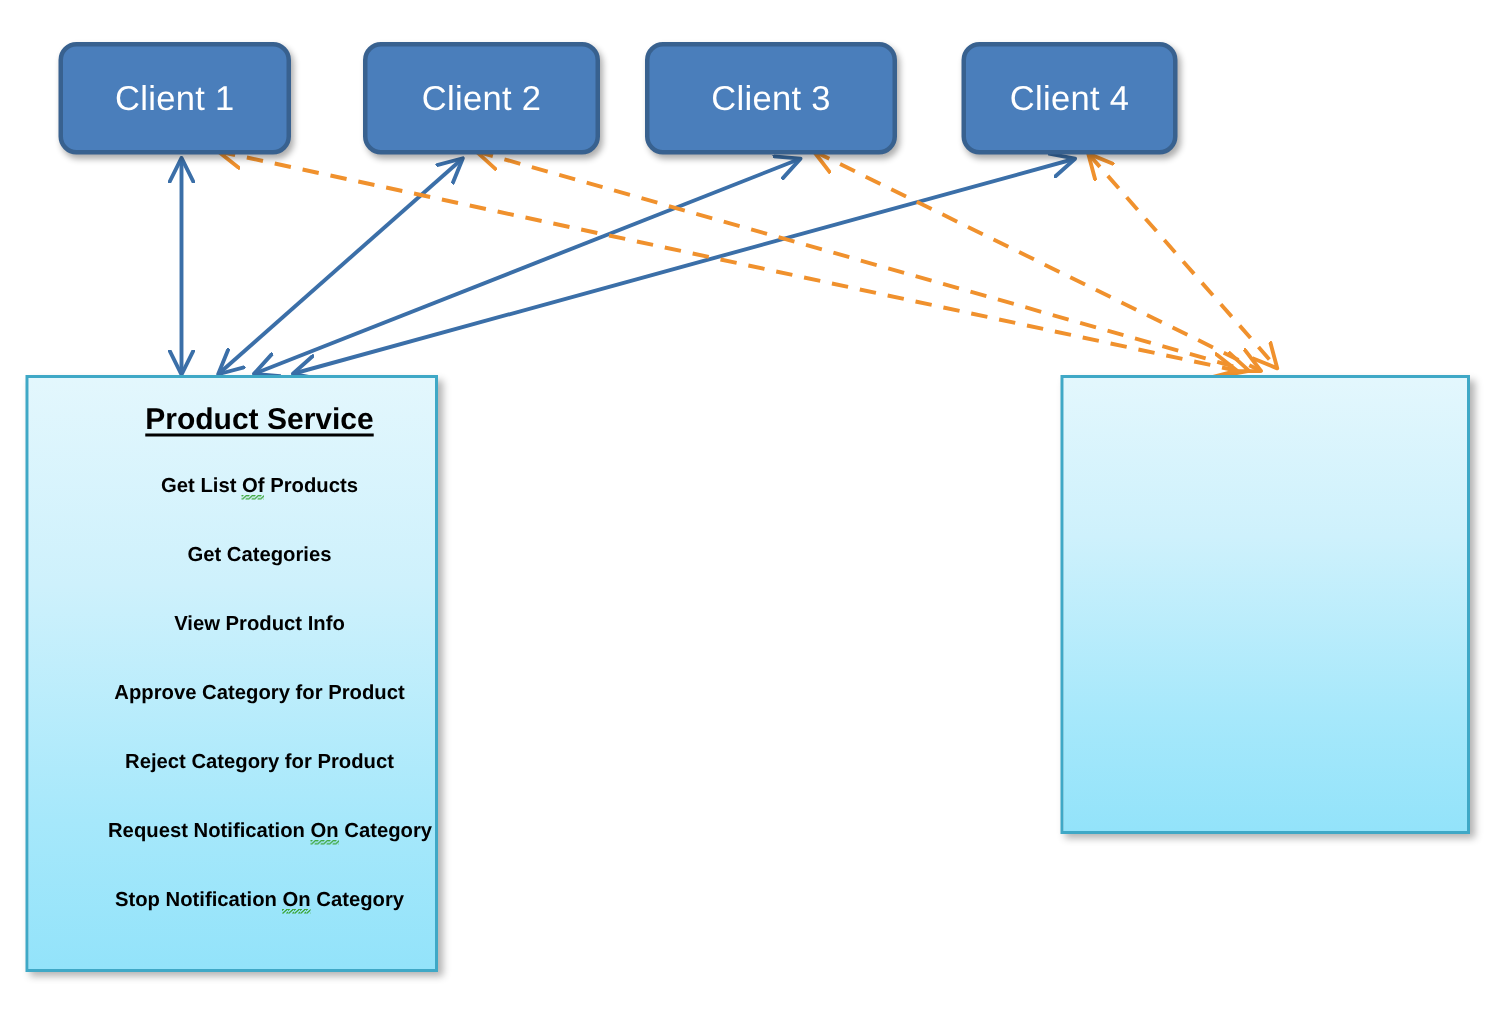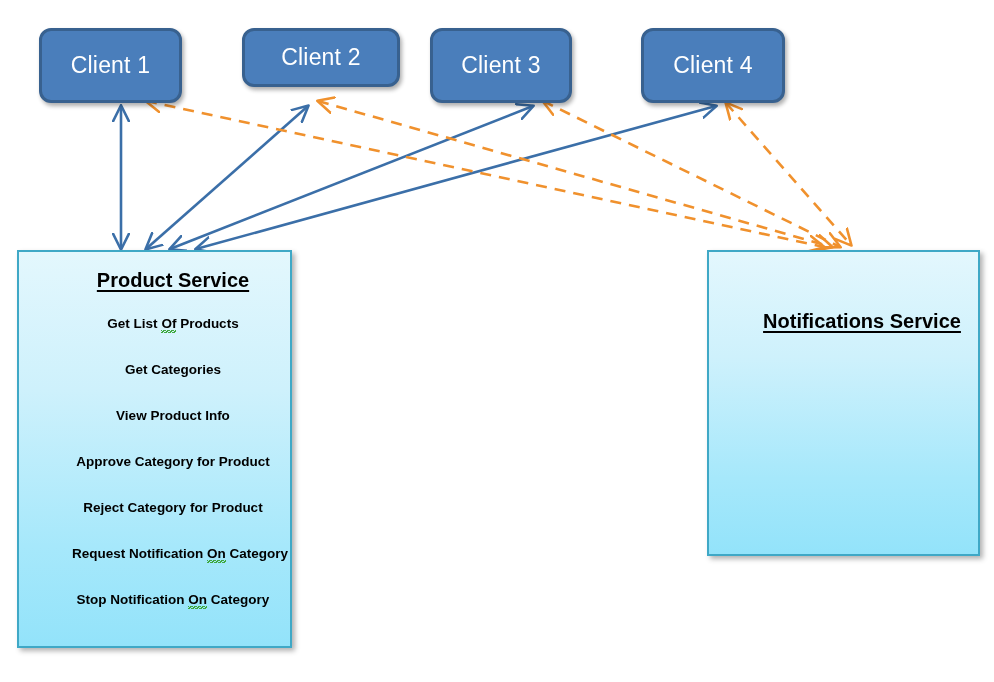--- a/index.html
+++ b/index.html
@@ -133,46 +133,45 @@
       </g>
     <g id="notification-edges">
         <line x1="146" y1="101" x2="824" y2="247" stroke="#F0912D" stroke-width="2.6" stroke-linecap="butt" stroke-dasharray="11 8" marker-start="url(#arrow-orange-end)" marker-end="url(#arrow-orange-end)"></line>
         <line x1="318" y1="101" x2="832" y2="247" stroke="#F0912D" stroke-width="2.6" stroke-linecap="butt" stroke-dasharray="11 8" marker-start="url(#arrow-orange-end)" marker-end="url(#arrow-orange-end)"></line>
         <line x1="543" y1="101" x2="840" y2="247" stroke="#F0912D" stroke-width="2.6" stroke-linecap="butt" stroke-dasharray="11 8" marker-start="url(#arrow-orange-end)" marker-end="url(#arrow-orange-end)"></line>
         <line x1="726" y1="103" x2="851" y2="245" stroke="#F0912D" stroke-width="2.6" stroke-linecap="butt" stroke-dasharray="11 8" marker-start="url(#arrow-orange-end)" marker-end="url(#arrow-orange-end)"></line>
       </g>
   </svg>
 
   <div id="clients-layer">
-      <div class="client-box" id="client-1" style="left: 39px; top: 28px; width: 143px; height: 75px; background: rgb(74, 126, 187); border-color: rgb(56, 97, 143);">
+      <div class="client-box" id="client-1" style="left: 39px; top: 28px; width: 155px; height: 75px; background: rgb(74, 126, 187); border-color: rgb(56, 97, 143);">
         <span class="client-label" style="color: rgb(255, 255, 255);">Client 1</span>
       </div>
-      <div class="client-box" id="client-2" style="left: 242px; top: 28px; width: 158px; height: 59px; background: rgb(74, 126, 187); border-color: rgb(56, 97, 143);">
+      <div class="client-box" id="client-2" style="left: 242px; top: 28px; width: 158px; height: 75px; background: rgb(74, 126, 187); border-color: rgb(56, 97, 143);">
         <span class="client-label" style="color: rgb(255, 255, 255);">Client 2</span>
       </div>
-      <div class="client-box" id="client-3" style="left: 430px; top: 28px; width: 142px; height: 75px; background: rgb(74, 126, 187); border-color: rgb(56, 97, 143);">
+      <div class="client-box" id="client-3" style="left: 430px; top: 28px; width: 168px; height: 75px; background: rgb(74, 126, 187); border-color: rgb(56, 97, 143);">
         <span class="client-label" style="color: rgb(255, 255, 255);">Client 3</span>
       </div>
       <div class="client-box" id="client-4" style="left: 641px; top: 28px; width: 144px; height: 75px; background: rgb(74, 126, 187); border-color: rgb(56, 97, 143);">
         <span class="client-label" style="color: rgb(255, 255, 255);">Client 4</span>
       </div>
     </div>
   <div id="services-layer">
       <div class="service-box" id="product-service" style="left: 17px; top: 250px; width: 275px; height: 398px; border-color: rgb(63, 168, 198);">
         <div class="service-title">Product Service</div>
         <ul class="op-list">
           <li class="op-item">Get List <span class="sp">Of</span> Products</li>
           <li class="op-item">Get Categories</li>
           <li class="op-item">View Product Info</li>
           <li class="op-item">Approve Category for Product</li>
           <li class="op-item">Reject Category for Product</li>
           <li class="op-item">Request Notification <span class="sp">On</span> Category</li>
           <li class="op-item">Stop Notification <span class="sp">On</span> Category</li>
         </ul>
       </div>
       <div class="service-box" id="notifications-service" style="left: 707px; top: 250px; width: 273px; height: 306px; border-color: rgb(63, 168, 198);">
-        <div class="service-title">Notifications Service</div>
         <ul class="op-list">
         </ul>
       </div>
     </div>
 
 </div>
 
 </body></html>

